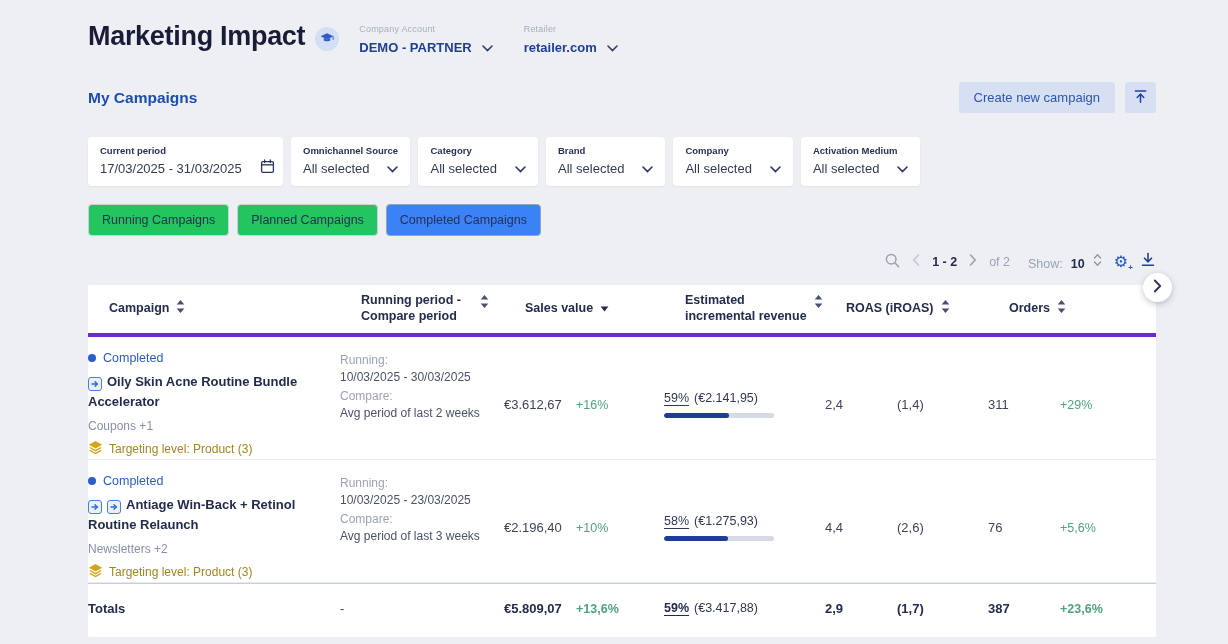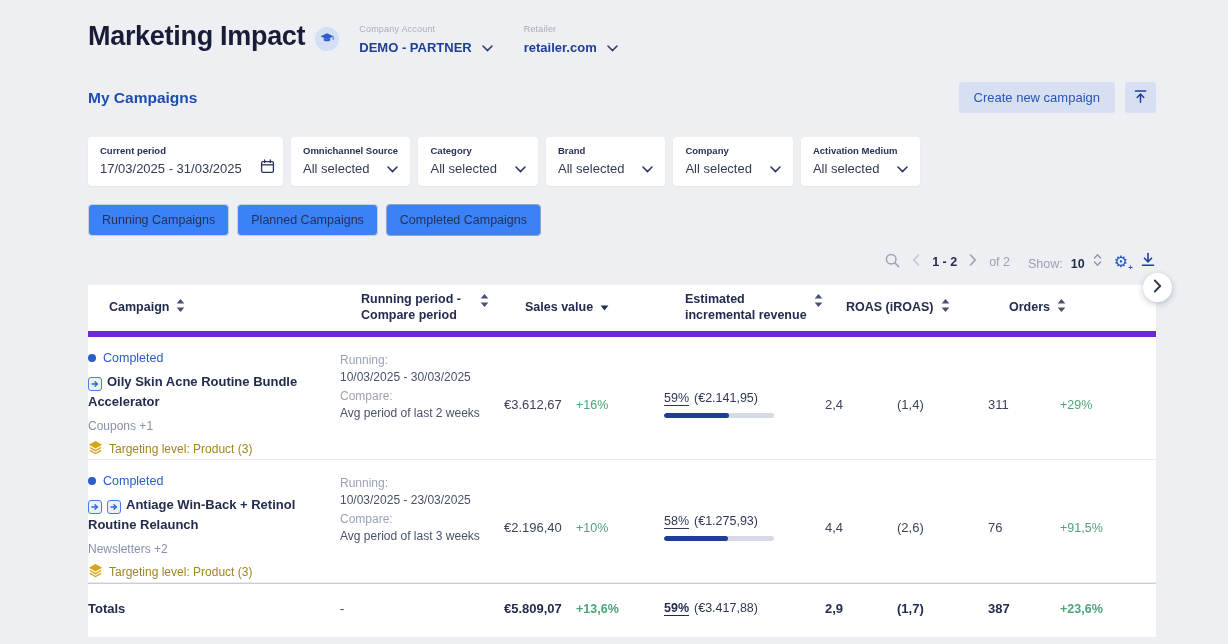--- a/index.html
+++ b/index.html
@@ -27,38 +27,38 @@
   
   .filters{display:flex;gap:8px;margin-top:24px}
   .filter-card{background:#fff;border-radius:4px;padding:8px 12px;box-shadow:0 1px 2px rgba(30,40,70,.06);cursor:pointer}
   .filter-card.period{width:195px}
   .f-label{font-size:9.5px;font-weight:700;color:#273158;margin-bottom:3px}
   .f-value-row{display:flex;align-items:center;justify-content:space-between;gap:18px}
   .f-value{font-size:13px;color:#333b54;white-space:nowrap}
 
   
   .tabs{display:flex;gap:8px;margin-top:18px}
-  .tab{background:#3b82f6;border:1px solid #c9cfdc;border-radius:4px;padding:8px 13px;font-size:12.5px;color:#273156;font-family:inherit;cursor:pointer;white-space:nowrap}
+  .tab{background:#22c55e;border:1px solid #c9cfdc;border-radius:4px;padding:8px 13px;font-size:12.5px;color:#273156;font-family:inherit;cursor:pointer;white-space:nowrap}
   .tab.active{border-color:#98a2bc;background:#3b82f6}
 
   
   .pag-row{display:flex;justify-content:flex-end;align-items:center;gap:12px;margin-top:16px}
   .pag-range{font-size:12.5px;font-weight:700;color:#232c4e}
   .pag-of{font-size:12.5px;color:#9aa2b4}
   .show-group{display:flex;align-items:flex-end;gap:8px;margin-left:6px}
   .show-label{font-size:12.5px;color:#9aa2b4}
   .show-value{font-size:12.5px;font-weight:700;color:#232c4e}
   .icon-plain{background:none;border:none;display:flex;align-items:center;justify-content:center;cursor:pointer;padding:0}
   .gear-wrap{position:relative;font-size:16px;color:#2456c4;line-height:1;cursor:pointer}
   .gear-plus{position:absolute;right:-5px;bottom:-2px;font-size:8px;font-weight:700;color:#2456c4}
 
   
   .table{background:#fff;margin-top:14px;border-radius:2px}
   .t-grid{display:grid;grid-template-columns:252px 164px 160px 161px 163px 1fr;padding-left:21px}
-  .t-head{border-bottom:6px solid #6d28d9;min-height:52px;align-items:center}
+  .t-head{border-bottom:4px solid #6d28d9;min-height:52px;align-items:center}
   .th{display:flex;align-items:center;gap:7px;font-size:12.5px;font-weight:700;color:#232c4e;padding-right:14px;line-height:1.25;cursor:pointer}
   .th.wrap{align-items:flex-start}
   .th.wrap .sort-pad{margin-top:2px}
   .t-row{border-bottom:1px solid #e9ebf0;padding:14px 0 1px;align-items:start}
   .cell{padding-right:12px}
   .cell.vcenter{align-self:center}
 
   .status{display:flex;align-items:center;gap:7px;font-size:12.5px;color:#2b5ccb}
   .dot{width:8px;height:8px;border-radius:50%;background:#2b5ccb}
   .camp-name{margin-top:7px;font-size:13px;font-weight:700;color:#232c4e;line-height:1.5;padding-right:22px}
@@ -421,21 +421,21 @@
       </div>
       <div class="cell vcenter">
         <div class="pair">
           <span class="v1">4,4</span>
           <span>(2,6)</span>
         </div>
       </div>
       <div class="cell vcenter">
         <div class="pair">
           <span class="v1">76</span>
-          <span class="delta">+91,5%</span>
+          <span class="delta">+5,6%</span>
         </div>
       </div>
     </div>
 
     <div class="t-grid t-foot">
       <div class="cell totals-label">Totals</div>
       <div class="cell dash">-</div>
       <div class="cell">
         <div class="pair">
           <span class="v1 bold">€5.809,07</span>

